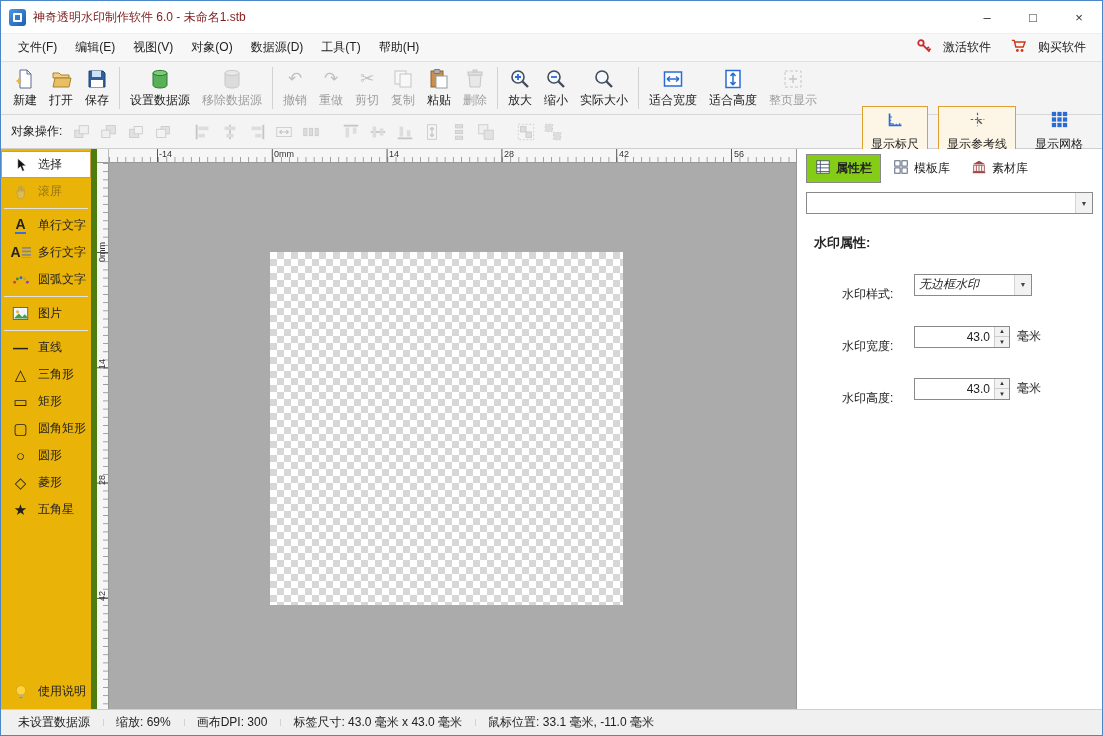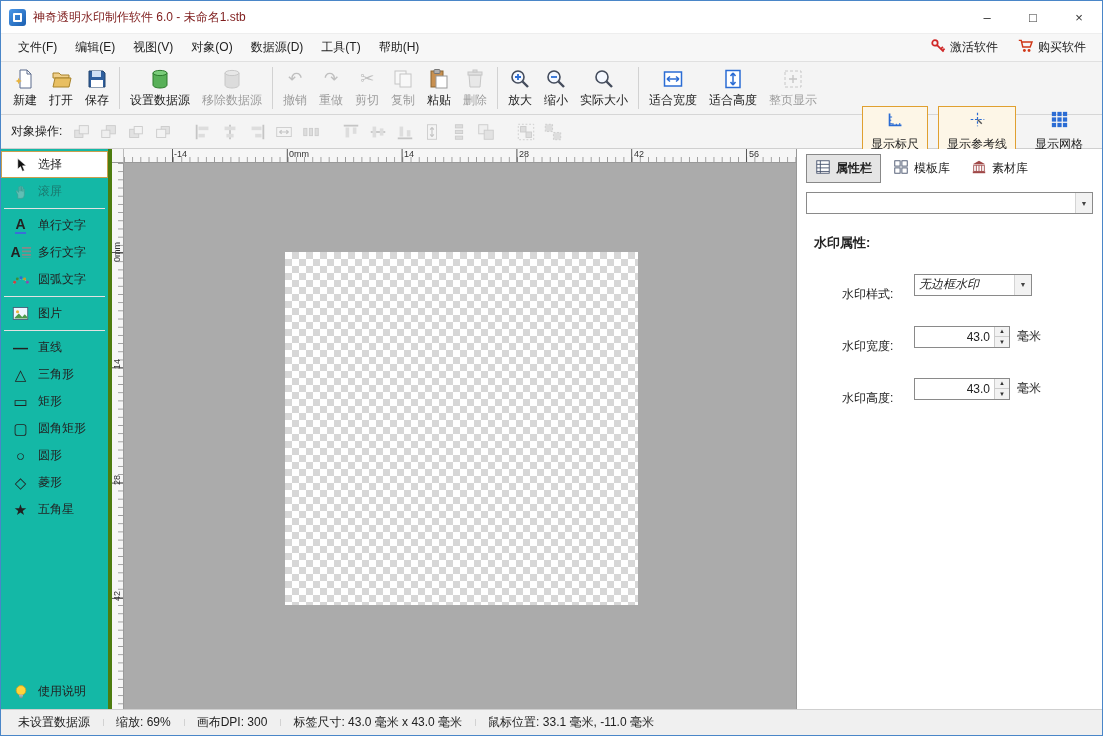--- a/index.html
+++ b/index.html
@@ -11,21 +11,21 @@
 .app-icon{width:17px;height:17px;background:linear-gradient(135deg,#4a97e8,#1b5fb0);border-radius:3px;margin-right:7px;position:relative;flex:0 0 auto;}
 .app-icon::after{content:"";position:absolute;inset:4px;border:2px solid #fff;border-radius:1px;}
 .title-text{font-size:12px;color:#7f1d1d;}
 .win-controls{margin-left:auto;display:flex;height:100%;}
 .win-btn{width:46px;display:flex;align-items:center;justify-content:center;font-size:13px;color:#333;cursor:default;}
 
 
 .menubar{height:28px;display:flex;align-items:center;padding:0 8px;background:#f7f7f7;border-top:1px solid #eee;}
 .menu-item{padding:5px 9px;}
 .menu-right{margin-left:auto;display:flex;gap:4px;align-items:center;}
-.menu-link{display:flex;align-items:center;gap:4px;padding:3px 8px;justify-content:center;}
+.menu-link{display:flex;align-items:center;gap:11px;padding:3px 8px;justify-content:center;}
 .menu-link svg{width:16px;height:16px;}
 
 
 .toolbar{height:54px;display:flex;align-items:center;padding:2px 6px;background:#f4f4f4;border-top:1px solid #e0e0e0;border-bottom:1px solid #d6d6d6;}
 .tb-btn{display:flex;flex-direction:column;align-items:center;justify-content:center;min-width:36px;padding:3px 5px 2px;gap:2px;border:1px solid transparent;}
 .tb-btn svg{width:22px;height:22px;display:block;}
 .tb-glyph{font-size:17px;line-height:22px;height:22px;color:#6a76a8;}
 .t-lb{font-size:12px;white-space:nowrap;}
 .tb-sep{width:1px;height:42px;background:#d2d2d2;margin:0 4px;flex:0 0 auto;}
 .disabled{opacity:.42;filter:grayscale(100%);}
@@ -38,21 +38,21 @@
 .op-icon svg{width:20px;height:20px;}
 .view-toggles{margin-left:auto;display:flex;gap:10px;align-items:center;}
 .toggle-btn{display:flex;align-items:center;gap:5px;padding:4px 8px;border:1px solid transparent;flex-direction:column;}
 .toggle-btn.active{border-color:#e0a030;background:#fdf6e7;}
 .toggle-btn svg{width:17px;height:17px;}
 
 
 .main{display:flex;height:560px;}
 
 
-.tool-panel{width:111px;background:#14b8a6;border-right:4px solid #4d7c0f;display:flex;flex-direction:column;padding:2px 0 4px;}
+.tool-panel{width:96px;background:#eab308;border-right:6px solid #4d7c0f;display:flex;flex-direction:column;padding:2px 0 4px;}
 .tool-item{display:flex;align-items:center;gap:6px;height:27px;padding:0 4px 0 7px;border:1px solid transparent;flex:0 0 auto;}
 .tool-item.selected{border-color:#c99f4e;background:#fff;}
 .t-icon{width:23px;text-align:center;font-size:15px;line-height:1;color:#222;flex:0 0 auto;display:flex;align-items:center;justify-content:center;}
 .t-icon svg{display:block;}
 .a-glyph{font-weight:bold;font-size:14px;border-bottom:2px solid #3a6fd8;line-height:1.05;}
 .mlines{width:9px;height:11px;background:linear-gradient(#888 1.5px,transparent 1.5px);background-size:100% 3.5px;display:inline-block;margin-left:1px;}
 .tool-sep{height:1px;background:#e2e2e2;margin:3px 3px;flex:0 0 auto;}
 .tool-spacer{flex:1;}
 
 
@@ -74,21 +74,21 @@
 .v-ruler span{position:absolute;left:0;width:12px;text-align:center;font-size:9px;color:#333;writing-mode:vertical-rl;transform:rotate(180deg);}
 .artboard{position:absolute;left:173px;top:103px;width:353px;height:353px;
  background-color:#fff;
  background-image:linear-gradient(45deg,#d7d7d7 25%,transparent 25%,transparent 75%,#d7d7d7 75%),linear-gradient(45deg,#d7d7d7 25%,transparent 25%,transparent 75%,#d7d7d7 75%);
  background-size:14px 14px;background-position:0 0,7px 7px;}
 
 
 .right-panel{width:306px;background:#fff;border-left:1px solid #989898;padding:5px 9px;display:flex;flex-direction:column;}
 .panel-tabs{display:flex;gap:3px;margin-bottom:9px;}
 .p-tab{display:flex;align-items:center;gap:5px;padding:4px 8px;border:1px solid transparent;}
-.p-tab.active{border-color:#888;background:#e5e5e5;font-weight:bold;}
+.p-tab.active{border-color:#888;background:#84cc16;font-weight:bold;}
 .p-tab svg{width:16px;height:16px;}
 .combo{height:22px;border:1px solid #8a8a8a;display:flex;align-items:center;background:#fff;padding-left:4px;}
 .combo .cval{flex:1;white-space:nowrap;overflow:hidden;font-style:italic;}
 .combo .arrow-btn{width:17px;height:100%;display:flex;align-items:center;justify-content:center;font-size:7px;color:#444;border-left:1px solid #d4d4d4;background:#f2f2f2;flex:0 0 auto;}
 .top-combo{margin-bottom:4px;}
 .section-title{font-weight:bold;font-size:13px;margin:16px 0 14px 8px;}
 .prop-row{display:flex;align-items:center;margin-bottom:15px;padding-left:36px;}
 .prop-label{width:68px;text-align:left;margin-right:4px;white-space:nowrap;margin-top:20px;}
 .style-combo{width:118px;}
 .spin{width:96px;height:22px;border:1px solid #8a8a8a;display:flex;align-items:stretch;background:#fff;}

